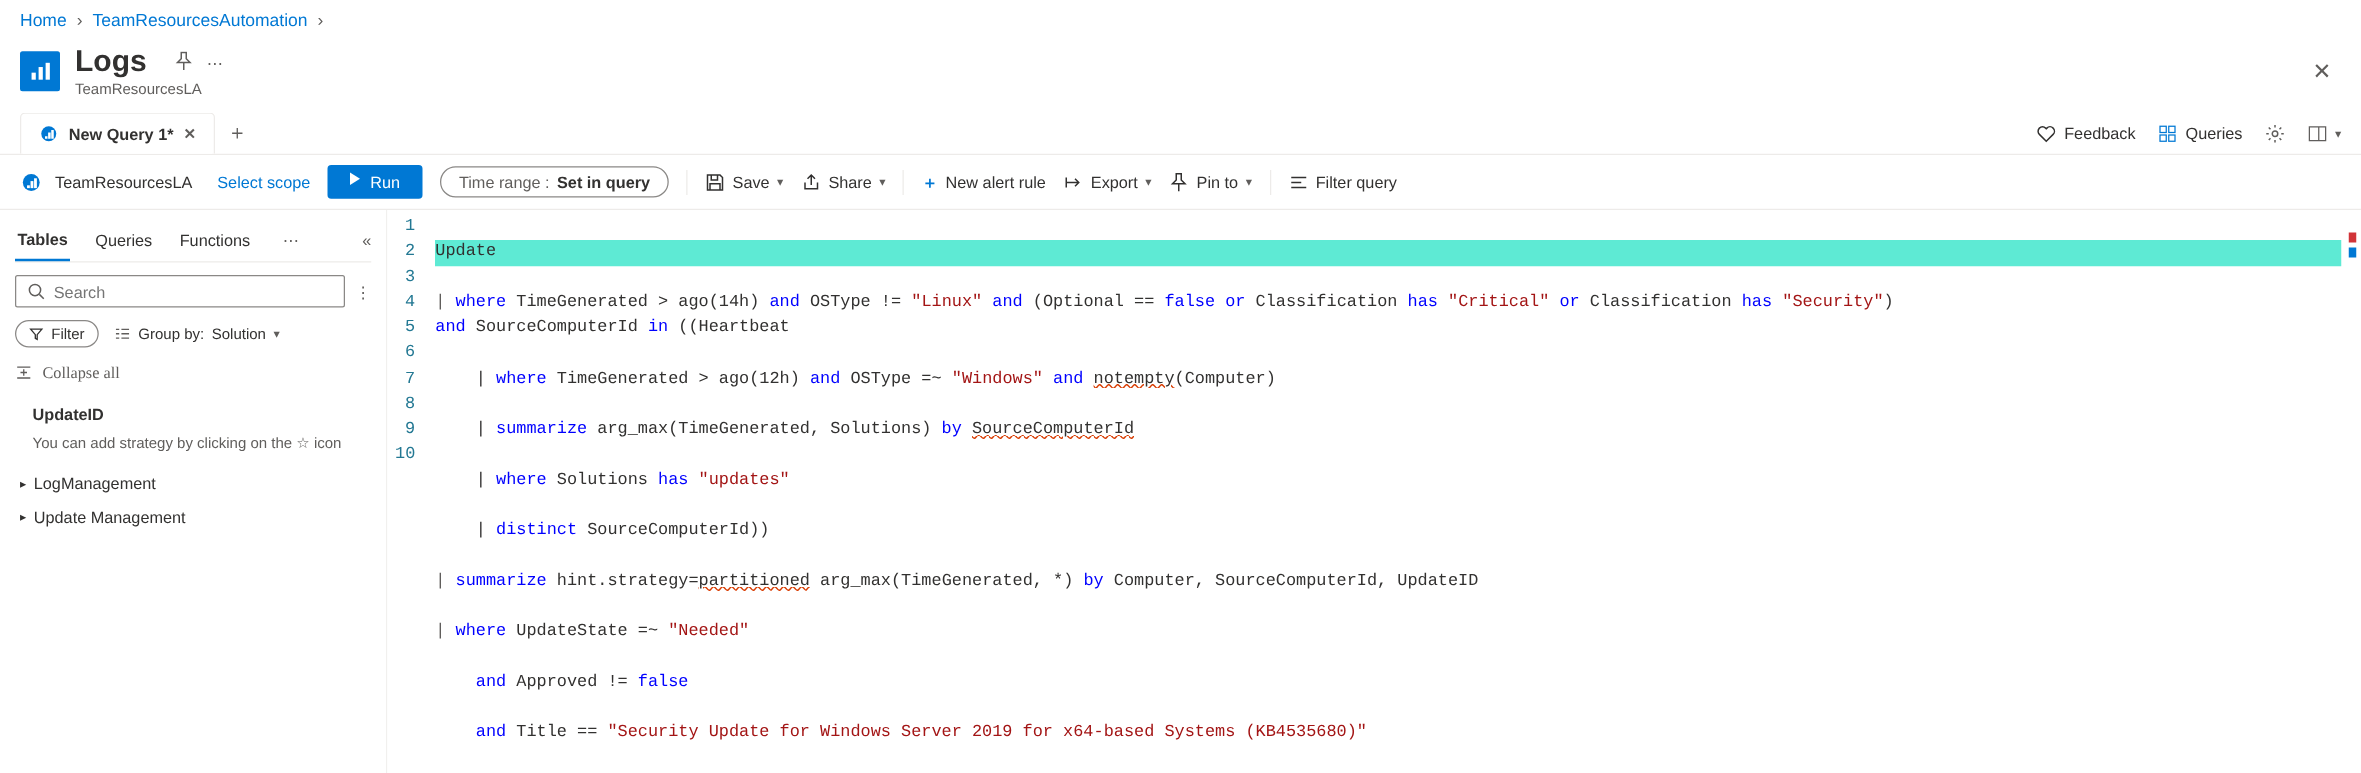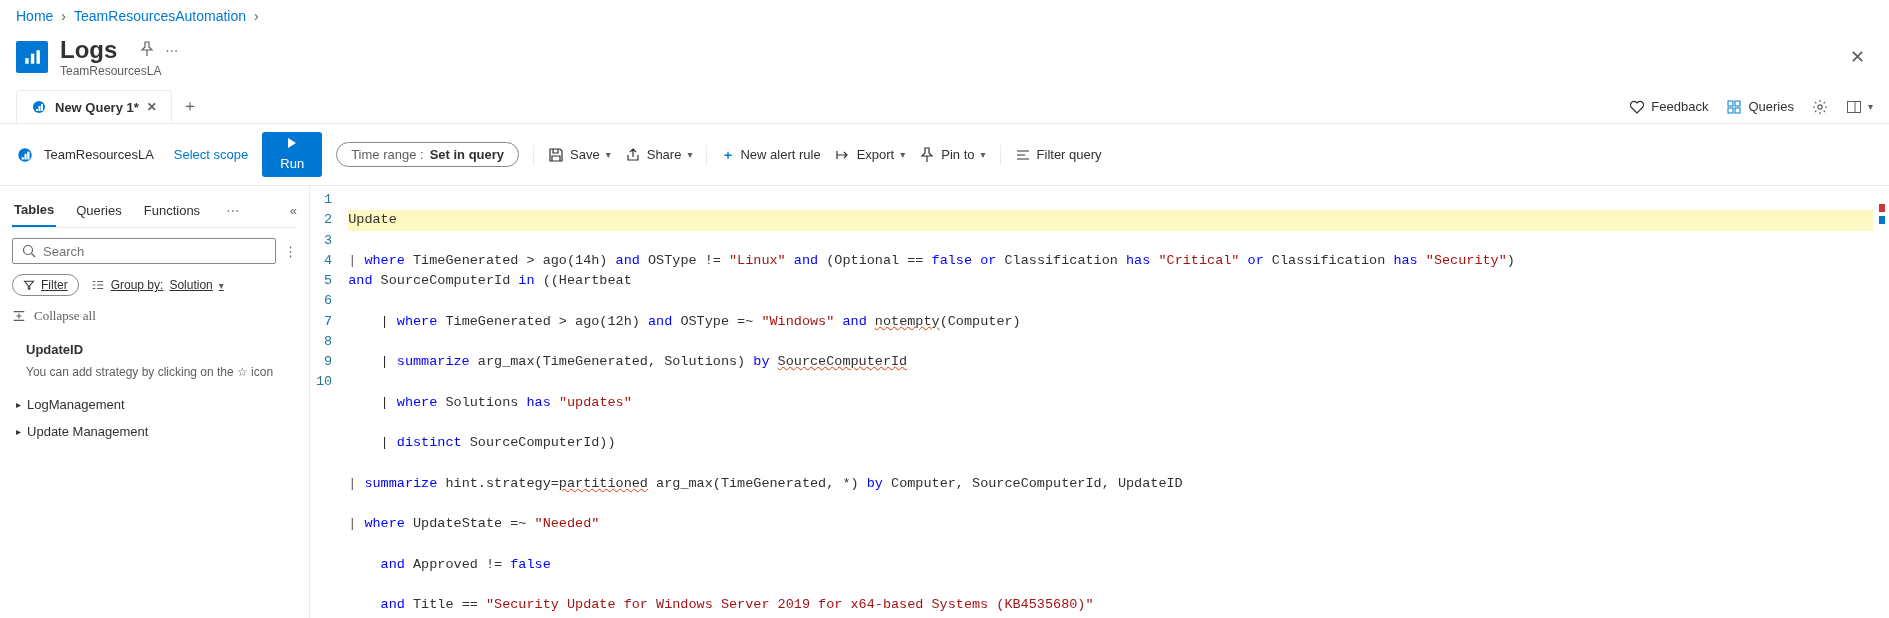--- a/index.html
+++ b/index.html
@@ -29,21 +29,21 @@
   .tab-add { padding: 6px 10px; color: #605e5c; font-size: 16px; }
   .tabs-row .spacer { flex:1; }
   .tabs-right { display:flex; align-items:center; gap:18px; color:#323130; }
   .tabs-right .item { display:flex; align-items:center; gap:6px; cursor:pointer; }
 
   
   .toolbar { display:flex; align-items:center; gap:14px; padding: 8px 16px; border-bottom: 1px solid #edebe9; flex-wrap: nowrap; }
   .scope { display:flex; align-items:center; gap:10px; }
   .scope .ws-icon { width:18px; height:18px; }
   .scope .select-scope { color:#0078d4; cursor:pointer; margin-left: 10px; }
-  .run-btn { background:#0078d4; color:#fff; border:none; border-radius:3px; padding:6px 18px; display:flex; align-items:center; gap:8px; cursor:pointer; font-size:13px;flex-direction:column; }
+  .run-btn { background:#0078d4; color:#fff; border:none; border-radius:3px; padding:6px 18px; display:flex; gap:8px; cursor:pointer; font-size:13px; }
   .run-btn .tri { width:0; height:0; border-top:5px solid transparent; border-bottom:5px solid transparent; border-left:8px solid #fff; }
   .time-pill { border:1px solid #8a8886; border-radius: 14px; padding: 4px 14px; display:flex; gap:6px; align-items:center; }
   .time-pill .lbl { color:#605e5c; }
   .time-pill .val { font-weight:600; }
   .tbtn { display:flex; align-items:center; gap:6px; cursor:pointer; }
   .tbtn .chev { font-size:10px; color:#605e5c; }
   .vline { width:1px; height:20px; background:#edebe9; }
 
   
   .main { display:flex; }
@@ -63,21 +63,21 @@
   .fav-hint { color:#605e5c; font-size:12px; padding: 2px 4px 10px 14px; line-height:1.5; }
   .tree-item { display:flex; align-items:center; gap:6px; padding:6px 4px; cursor:pointer; }
   .tree-item .caret { font-size:10px; color:#323130; }
 
   
   .content { flex:1; display:flex; flex-direction:column; min-width:0; }
   .editor { display:flex; font-family: Consolas, "Courier New", monospace; font-size: 13.5px; background:#fff; position:relative; }
   .gutter { text-align:right; color:#237893; padding: 4px 10px 4px 6px; user-select:none; background:#fff; }
   .gutter div { line-height:1.5; }
   .code { padding:4px 6px; white-space:pre; line-height:1.5; overflow-x:auto; flex:1; }
-  .code .ln1 { background:#fef9c3; }
+  .code .ln1 { background:#5eead4; }
   .kw { color:#0000ff; }
   .str { color:#a31515; }
   .squig { text-decoration: underline wavy #d83b01; text-decoration-thickness:1px; }
   .side-marks { width:10px; display:flex; flex-direction:column; gap:4px; padding-top:18px; }
   .mark-red { width:6px; height:8px; background:#d13438; }
   .mark-blue { width:6px; height:8px; background:#0078d4; }
 
   .icon-svg { width:16px; height:16px; flex:0 0 16px; }
   .muted { color:#605e5c; }
 </style>
@@ -236,21 +236,21 @@
     <div class="search-row">
       <div class="search-box">
         <svg class="icon-svg" viewBox="0 0 16 16">
             <circle cx="7" cy="7" r="4.5" fill="none" stroke="#605e5c" stroke-width="1.2"></circle>
             <line x1="10.5" y1="10.5" x2="14" y2="14" stroke="#605e5c" stroke-width="1.2"></line>
           </svg>
         <input placeholder="Search" style="">
       </div>
       <span class="muted">⋮</span>
     </div>
-    <div style="display:flex; gap:12px; align-items:center;text-decoration:underline;">
+    <div style="display:flex; gap:12px; align-items:center;">
       <div class="filter-pill">
         <svg width="12" height="12" viewBox="0 0 16 16">
             <path fill="none" stroke="#323130" stroke-width="1.4" d="M2 3h12l-5 6v5l-2-1v-4z"></path>
           </svg>
         <span>Filter</span>
       </div>
       <div class="groupby">
         <svg width="14" height="14" viewBox="0 0 16 16">
             <path stroke="#605e5c" stroke-width="1.2" d="M2 4h3M2 8h3M2 12h3M7 4h7M7 8h7M7 12h7"></path>
           </svg>

